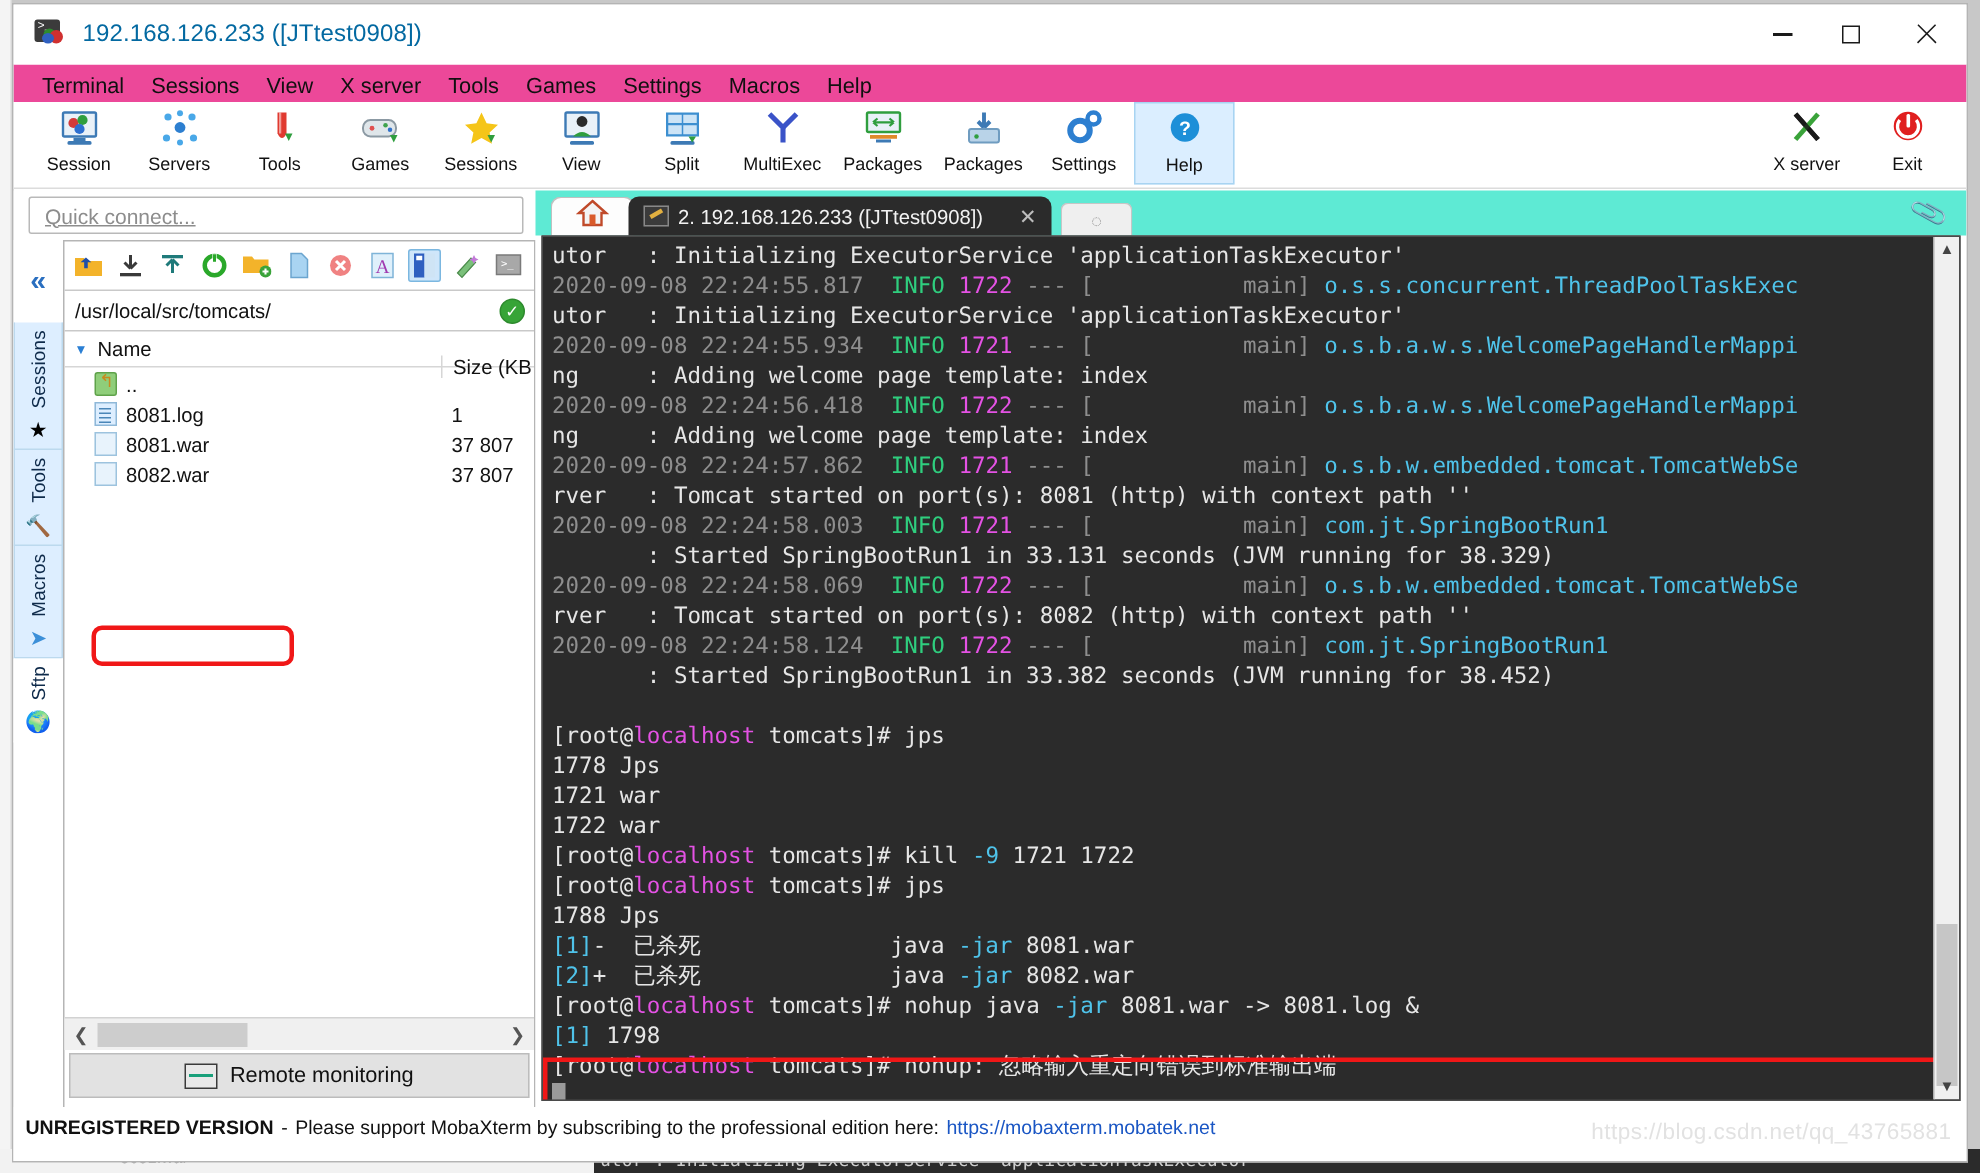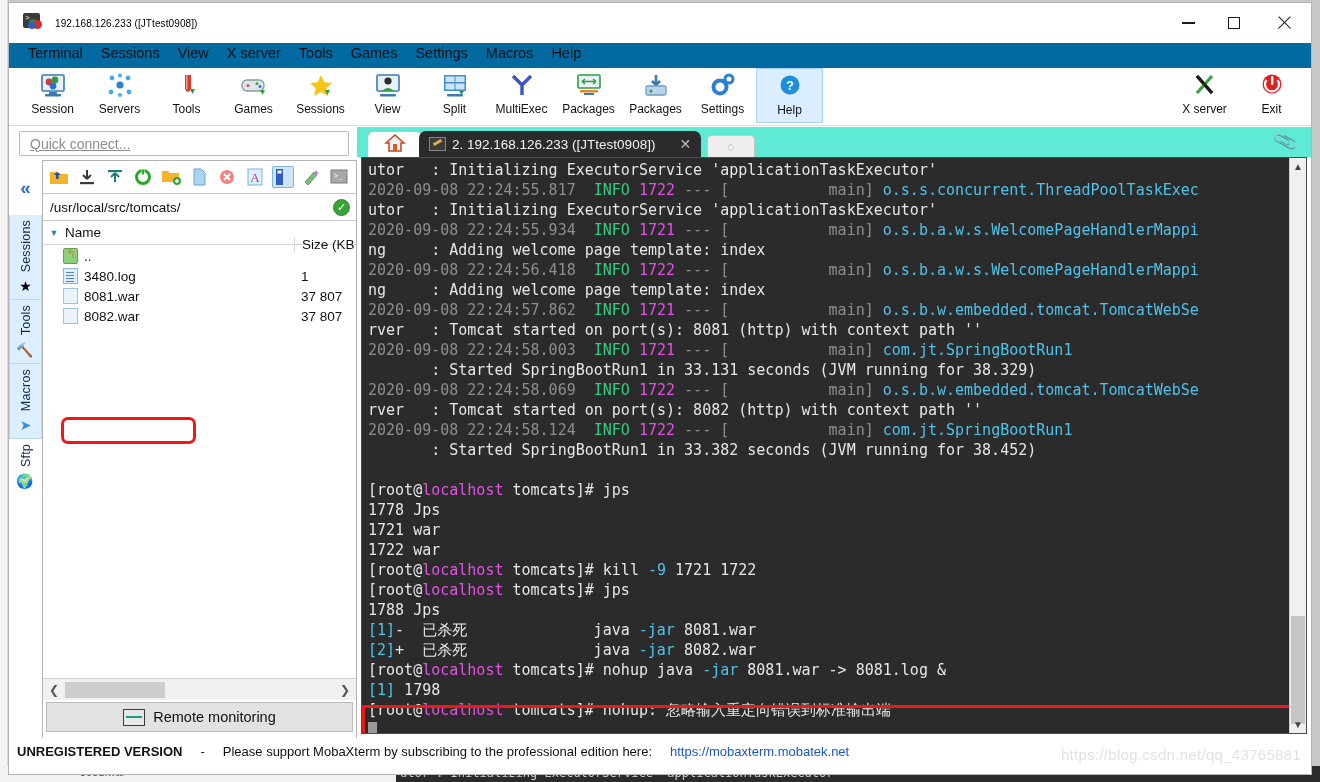--- a/index.html
+++ b/index.html
@@ -24,35 +24,35 @@
     position:relative; height:40px; background:#ffffff;
     display:flex; align-items:center; padding-left:14px;
   }
   .app-icon { width:22px; height:20px; position:relative; flex:0 0 auto; }
   .app-icon .sq1{position:absolute;left:0;top:0;width:17px;height:15px;background:#3b3b3b;border-radius:2px;}
   .app-icon .sq1:after{content:">_";position:absolute;left:2px;top:0px;color:#fff;font:8px "Liberation Mono",monospace;}
   .app-icon .sq2{position:absolute;left:6px;top:6px;width:8px;height:8px;background:#2e8b2e;border-radius:50%;}
   .app-icon .sq3{position:absolute;left:10px;top:7px;width:9px;height:9px;background:#d03030;border-radius:50%;}
   .app-icon .sq4{position:absolute;left:5px;top:9px;width:8px;height:7px;background:#3060c0;border-radius:50%;}
   .title-text {
-    margin-left:10px; font-size:10px; color:#000000; letter-spacing:0.1px;
+    margin-left:10px; font-size:16px; color:#0369a1; letter-spacing:0.1px;
   }
   .wcbtns { position:absolute; right:0; top:0; height:40px; display:flex; }
   .wcbtn { width:46px; height:40px; display:flex; align-items:center; justify-content:center;
            font-size:15px; color:#1a1a1a; }
   .wcbtn.close { width:54px; }
   .wcbtn .minglyph { display:block; width:13px; height:1.5px; background:#1a1a1a; }
   .wcbtn .maxglyph { display:block; width:12px; height:12px; border:1.4px solid #1a1a1a; }
   .wcbtn .closeglyph { position:relative; width:14px; height:14px; }
   .wcbtn .closeglyph:before,.wcbtn .closeglyph:after{
     content:""; position:absolute; left:-1px; top:6px; width:17px; height:1.4px; background:#1a1a1a;}
   .wcbtn .closeglyph:before{transform:rotate(45deg);} .wcbtn .closeglyph:after{transform:rotate(-45deg);}
 
   
-  .menubar { height:25px; display:flex; align-items:flex-start; padding-left:10px; background:#0369a1; }
+  .menubar { height:25px; display:flex; align-items:flex-end; padding-left:10px; background:#ec4899; }
   .menuitem { font-size:14.5px; color:#101010; padding:2px 9px; white-space:nowrap; }
 
   
   .toolbar { height:58px; background:#ffffff; display:flex; align-items:flex-start;
              padding-left:10px; position:relative; border-bottom:1px solid #dcdcdc;}
   .tbtn { width:67px; height:55px; display:flex; flex-direction:column; align-items:center;
           justify-content:flex-start; padding-top:3px; }
   .tbtn.sel { background:#dbeeff; border:1px solid #a8d4f2; }
   .tbtn .ic { height:30px; width:34px; display:flex; align-items:center; justify-content:center; }
   .tbtn .lbl { font-size:12px; color:#111; margin-top:1px; white-space:nowrap;}
@@ -165,21 +165,21 @@
              border-left:1px solid #cfcfcf; }
   .vscroll .va { height:17px; display:flex; align-items:center; justify-content:center;
                  font-size:10px; color:#444; }
   .vscroll .vthumb { position:absolute; left:1px; right:1px; top:458px; height:108px; background:#c6c6c6; }
   .vscroll .vb { position:absolute; left:0; right:0; bottom:0; height:17px;
                  display:flex; align-items:center; justify-content:center; font-size:10px; color:#444;}
 
   
   .statusbar { position:absolute; left:0; right:0; bottom:0; height:36px; background:#fff; }
   .status-inner { position:absolute; left:8px; top:6px; font-size:13px; color:#111;
-                  display:flex; align-items:center; gap:18px; white-space:nowrap; }
+                  display:flex; align-items:center; gap:5px; white-space:nowrap; }
   .status-inner .strong { font-weight:bold; }
   .status-inner a { color:#1a56c4; text-decoration:none; }
   .watermark { position:absolute; right:10px; top:8px; font-size:15px; color:#e2e2e2;
                letter-spacing:0.3px; }
   
   .peek { position:absolute; left:0; right:0; bottom:0; height:16px; background:#f2f2f2; overflow:hidden;}
   .peek .pk-left { position:absolute; left:80px; top:0; font-size:11px; color:#555; }
   .peek .pk-term { position:absolute; left:396px; top:0; right:0; bottom:0; background:#2b2b2b;
                    color:#cfcfcf; font-family:"DejaVu Sans Mono",monospace; font-size:12px;
                    padding-left:4px; overflow:hidden;}
@@ -516,21 +516,21 @@
             </div>
 
             <div class="filelist">
               <div class="frow">
                 <span class="fic updir"></span>
                 <span class="fname">..</span>
                 <span class="fsize"></span>
               </div>
               <div class="frow">
                 <span class="fic doc"></span>
-                <span class="fname">3480.log</span>
+                <span class="fname">8081.log</span>
                 <span class="fsize">1</span>
               </div>
               <div class="frow">
                 <span class="fic plain"></span>
                 <span class="fname">8081.war</span>
                 <span class="fsize">37 807</span>
               </div>
               <div class="frow">
                 <span class="fic plain"></span>
                 <span class="fname">8082.war</span>

